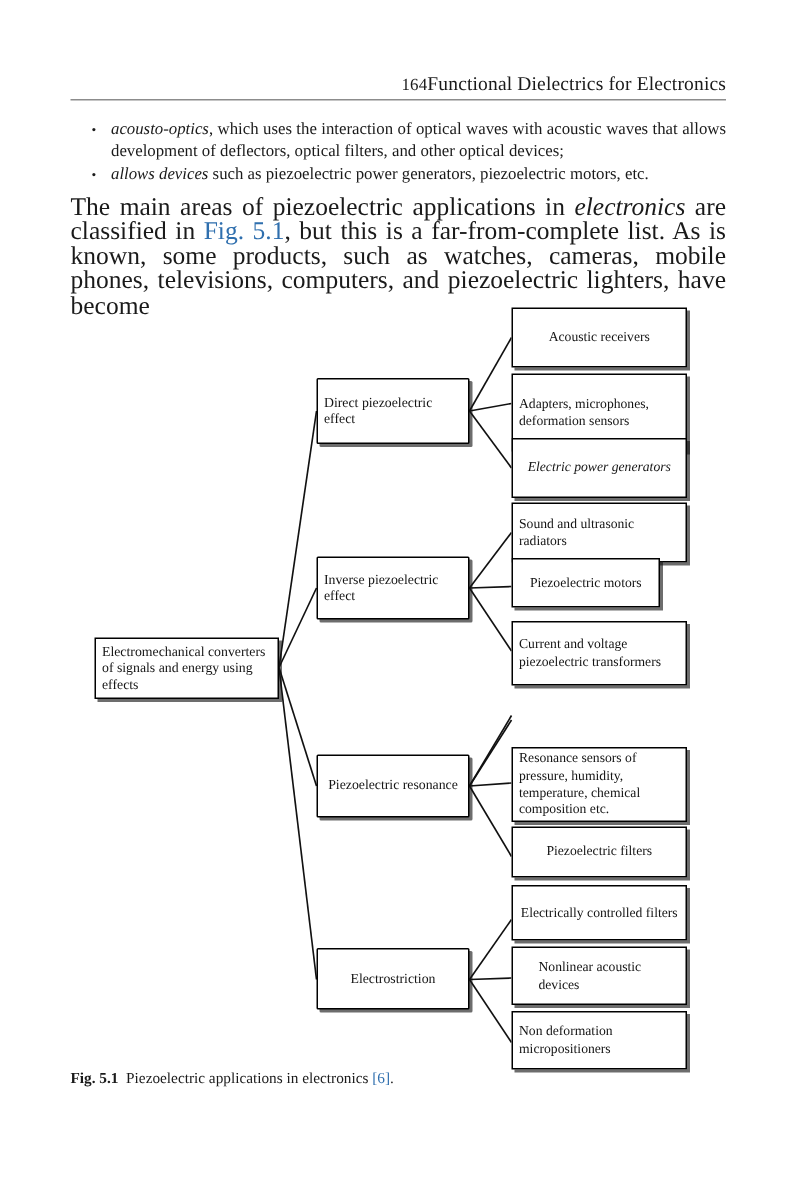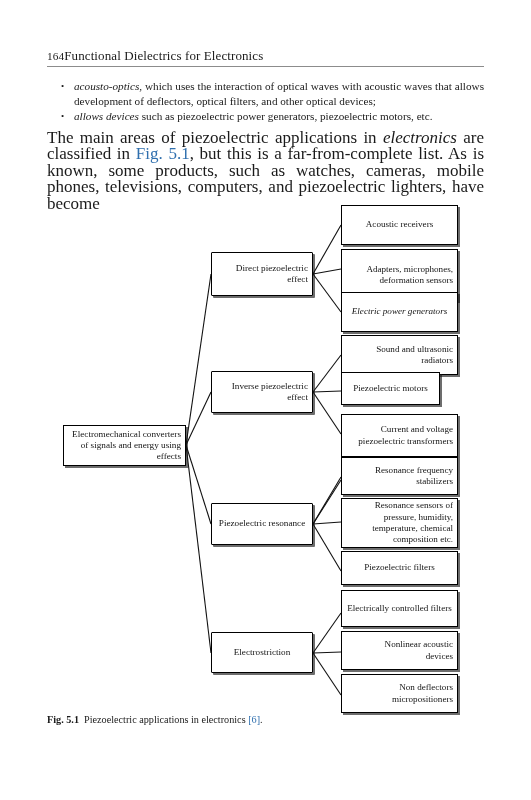--- a/index.html
+++ b/index.html
@@ -21,21 +21,21 @@
     inset: 0;
   }
 
   
   .runhead {
     position: absolute;
     left: 47px;
     top: 48px;
     width: 437px;
     display: flex;
-    justify-content: flex-start;
+    justify-content: flex-end;
     align-items: baseline;
     font-size: 11.3px;
     letter-spacing: 0.1px;
   }
   .runhead .folio { font-size: 11.3px; }
   .runhead .booktitle { font-size: 13px; }
 
   .rule {
     position: absolute;
     left: 47px;
@@ -98,21 +98,21 @@
 
   .node {
     position: absolute;
     box-sizing: border-box;
     border: 1.2px solid #000;
     background: #ffffff;
     box-shadow: 2px 2px 0 0 rgba(20,20,20,0.62);
     display: flex;
     align-items: center;
     justify-content: center;
-    text-align: right;
+    text-align: left;
     font-size: 9.1px;
     line-height: 11.3px;
     padding: 2px 4px;
     color: #141414;
   }
   .node.root { font-size: 9.2px; }
   .node.mid  { font-size: 9.2px; border-radius: 1px; }
 
   
   .caption {
@@ -210,37 +210,34 @@
     <div class="node leaf" style="left:341px; top:140px; width:117px; height:40px;">
       <span>Sound and ultrasonic radiators</span>
     </div>
     <div class="node leaf" style="left:341px; top:177px; width:99px; height:33px;">
       <span>Piezoelectric motors</span>
     </div>
     <div class="node leaf" style="left:341px; top:219px; width:117px; height:43px;">
       <span>Current and voltage piezoelectric transformers</span>
     </div>
 
-    <div class="node leaf" style="left:341px; top:262px; width:117px; height:38px;">
-      <span>Resonance frequency stabilizers</span>
-    </div>
     <div class="node leaf" style="left:341px; top:303px; width:117px; height:50px;">
       <span>Resonance sensors of pressure, humidity, temperature, chemical composition etc.</span>
     </div>
     <div class="node leaf" style="left:341px; top:356px; width:117px; height:34px;">
       <span>Piezoelectric filters</span>
     </div>
     <div class="node leaf" style="left:341px; top:395px; width:117px; height:37px;">
       <span>Electrically controlled filters</span>
     </div>
 
     <div class="node leaf" style="left:341px; top:436px; width:117px; height:39px;padding-left:17px;">
       <span>Nonlinear acoustic devices</span>
     </div>
     <div class="node leaf" style="left:341px; top:479px; width:117px; height:39px;">
-      <span>Non deflectors micropositioners</span>
+      <span>Non deformation micropositioners</span>
     </div>
 
   </div>
 
   <div class="caption"><b>Fig. 5.1</b>&nbsp;&nbsp;<span>Piezoelectric applications in electronics </span><span class="cap-ref">[6]</span><span>.</span></div>
 
 </div>
 
 </body></html>

